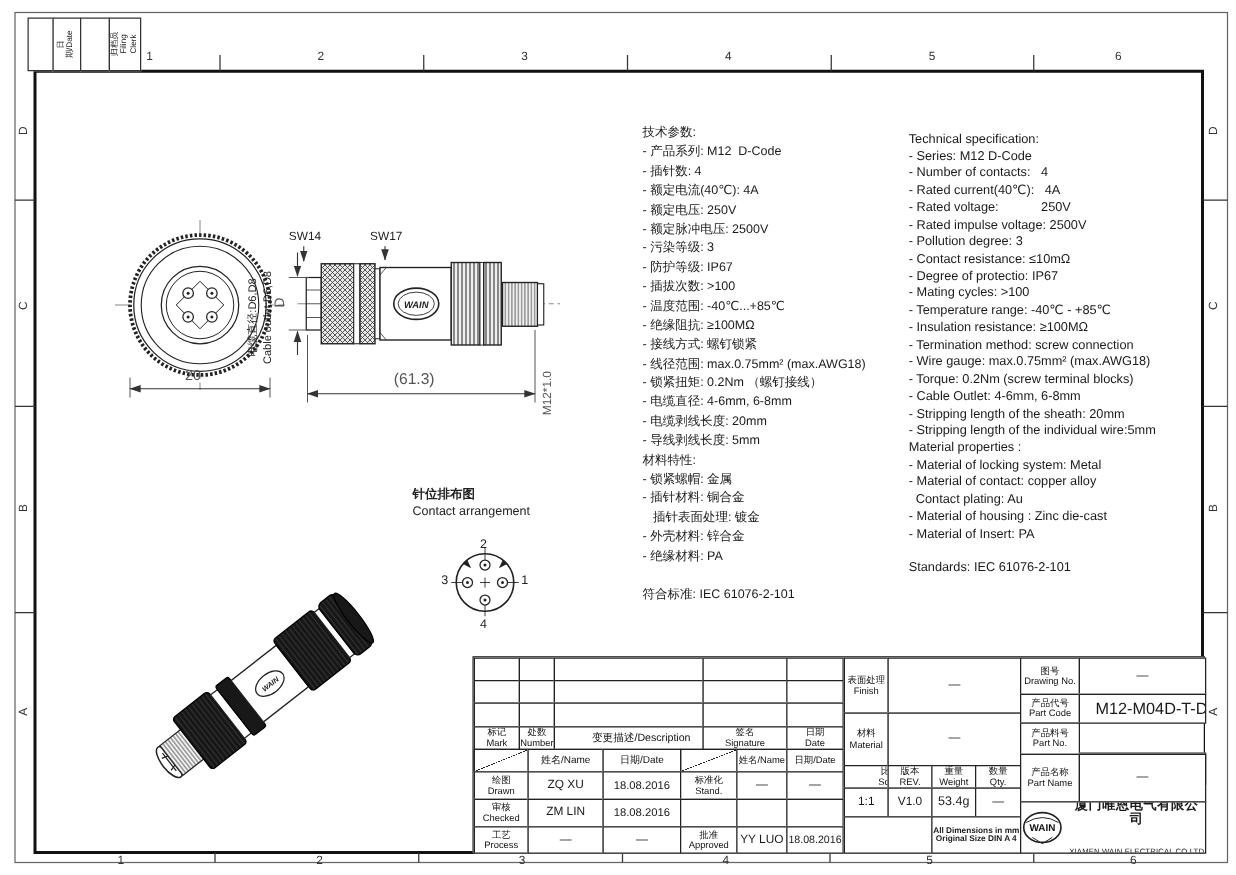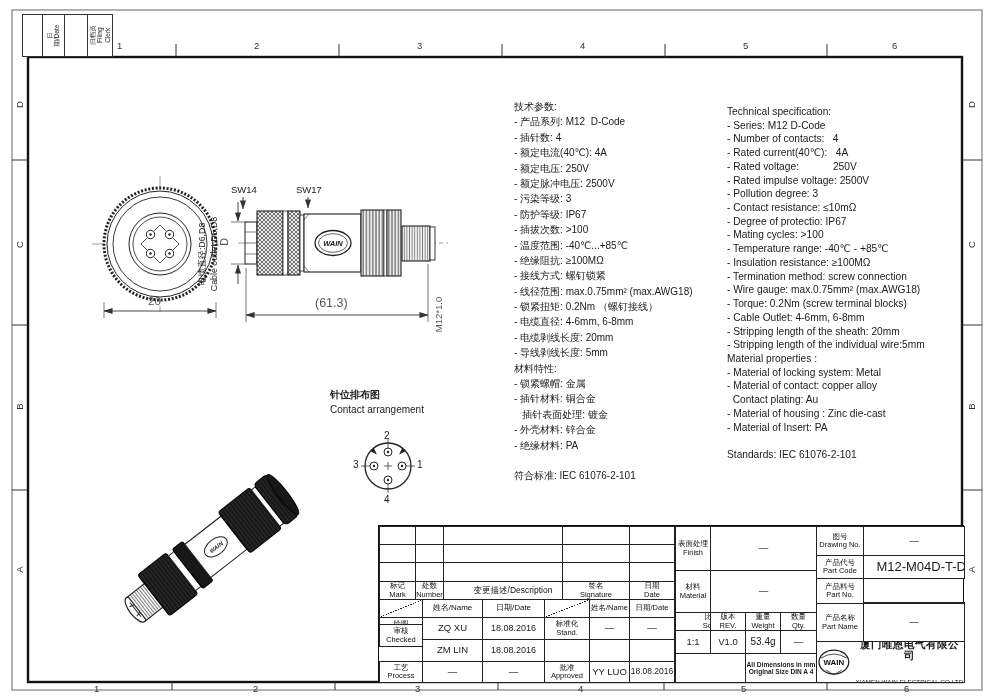--- a/index.html
+++ b/index.html
@@ -316,21 +316,21 @@
 
     <div class="cell cl" style="left:0px;top:91px;width:44px;height:23px;">绘图
 Drawn</div>
     <div class="cell cv" style="left:43px;top:91px;width:61px;height:23px;">ZQ  XU</div>
     <div class="cell cv" style="left:103px;top:91px;width:63px;height:23px;font-size:9px;">18.08.2016</div>
     <div class="cell cl" style="left:165px;top:91px;width:46px;height:23px;">标准化
 Stand.</div>
     <div class="cell cv" style="left:210px;top:91px;width:41px;height:23px;">—</div>
     <div class="cell cv" style="left:250px;top:91px;width:46px;height:23px;">—</div>
 
-    <div class="cell cl" style="left:0px;top:98px;width:44px;height:23px;">审核
+    <div class="cell cl" style="left:0px;top:113px;width:44px;height:23px;">审核
 Checked</div>
     <div class="cell cv" style="left:43px;top:113px;width:61px;height:23px;">ZM  LIN</div>
     <div class="cell cv" style="left:103px;top:113px;width:63px;height:23px;font-size:9px;">18.08.2016</div>
     <div class="cell" style="left:165px;top:113px;width:46px;height:23px;"></div>
     <div class="cell" style="left:210px;top:113px;width:41px;height:23px;"></div>
     <div class="cell" style="left:250px;top:113px;width:46px;height:23px;"></div>
 
     <div class="cell cl" style="left:0px;top:135px;width:44px;height:22px;">工艺
 Process</div>
     <div class="cell cv" style="left:43px;top:135px;width:61px;height:22px;">—</div>

